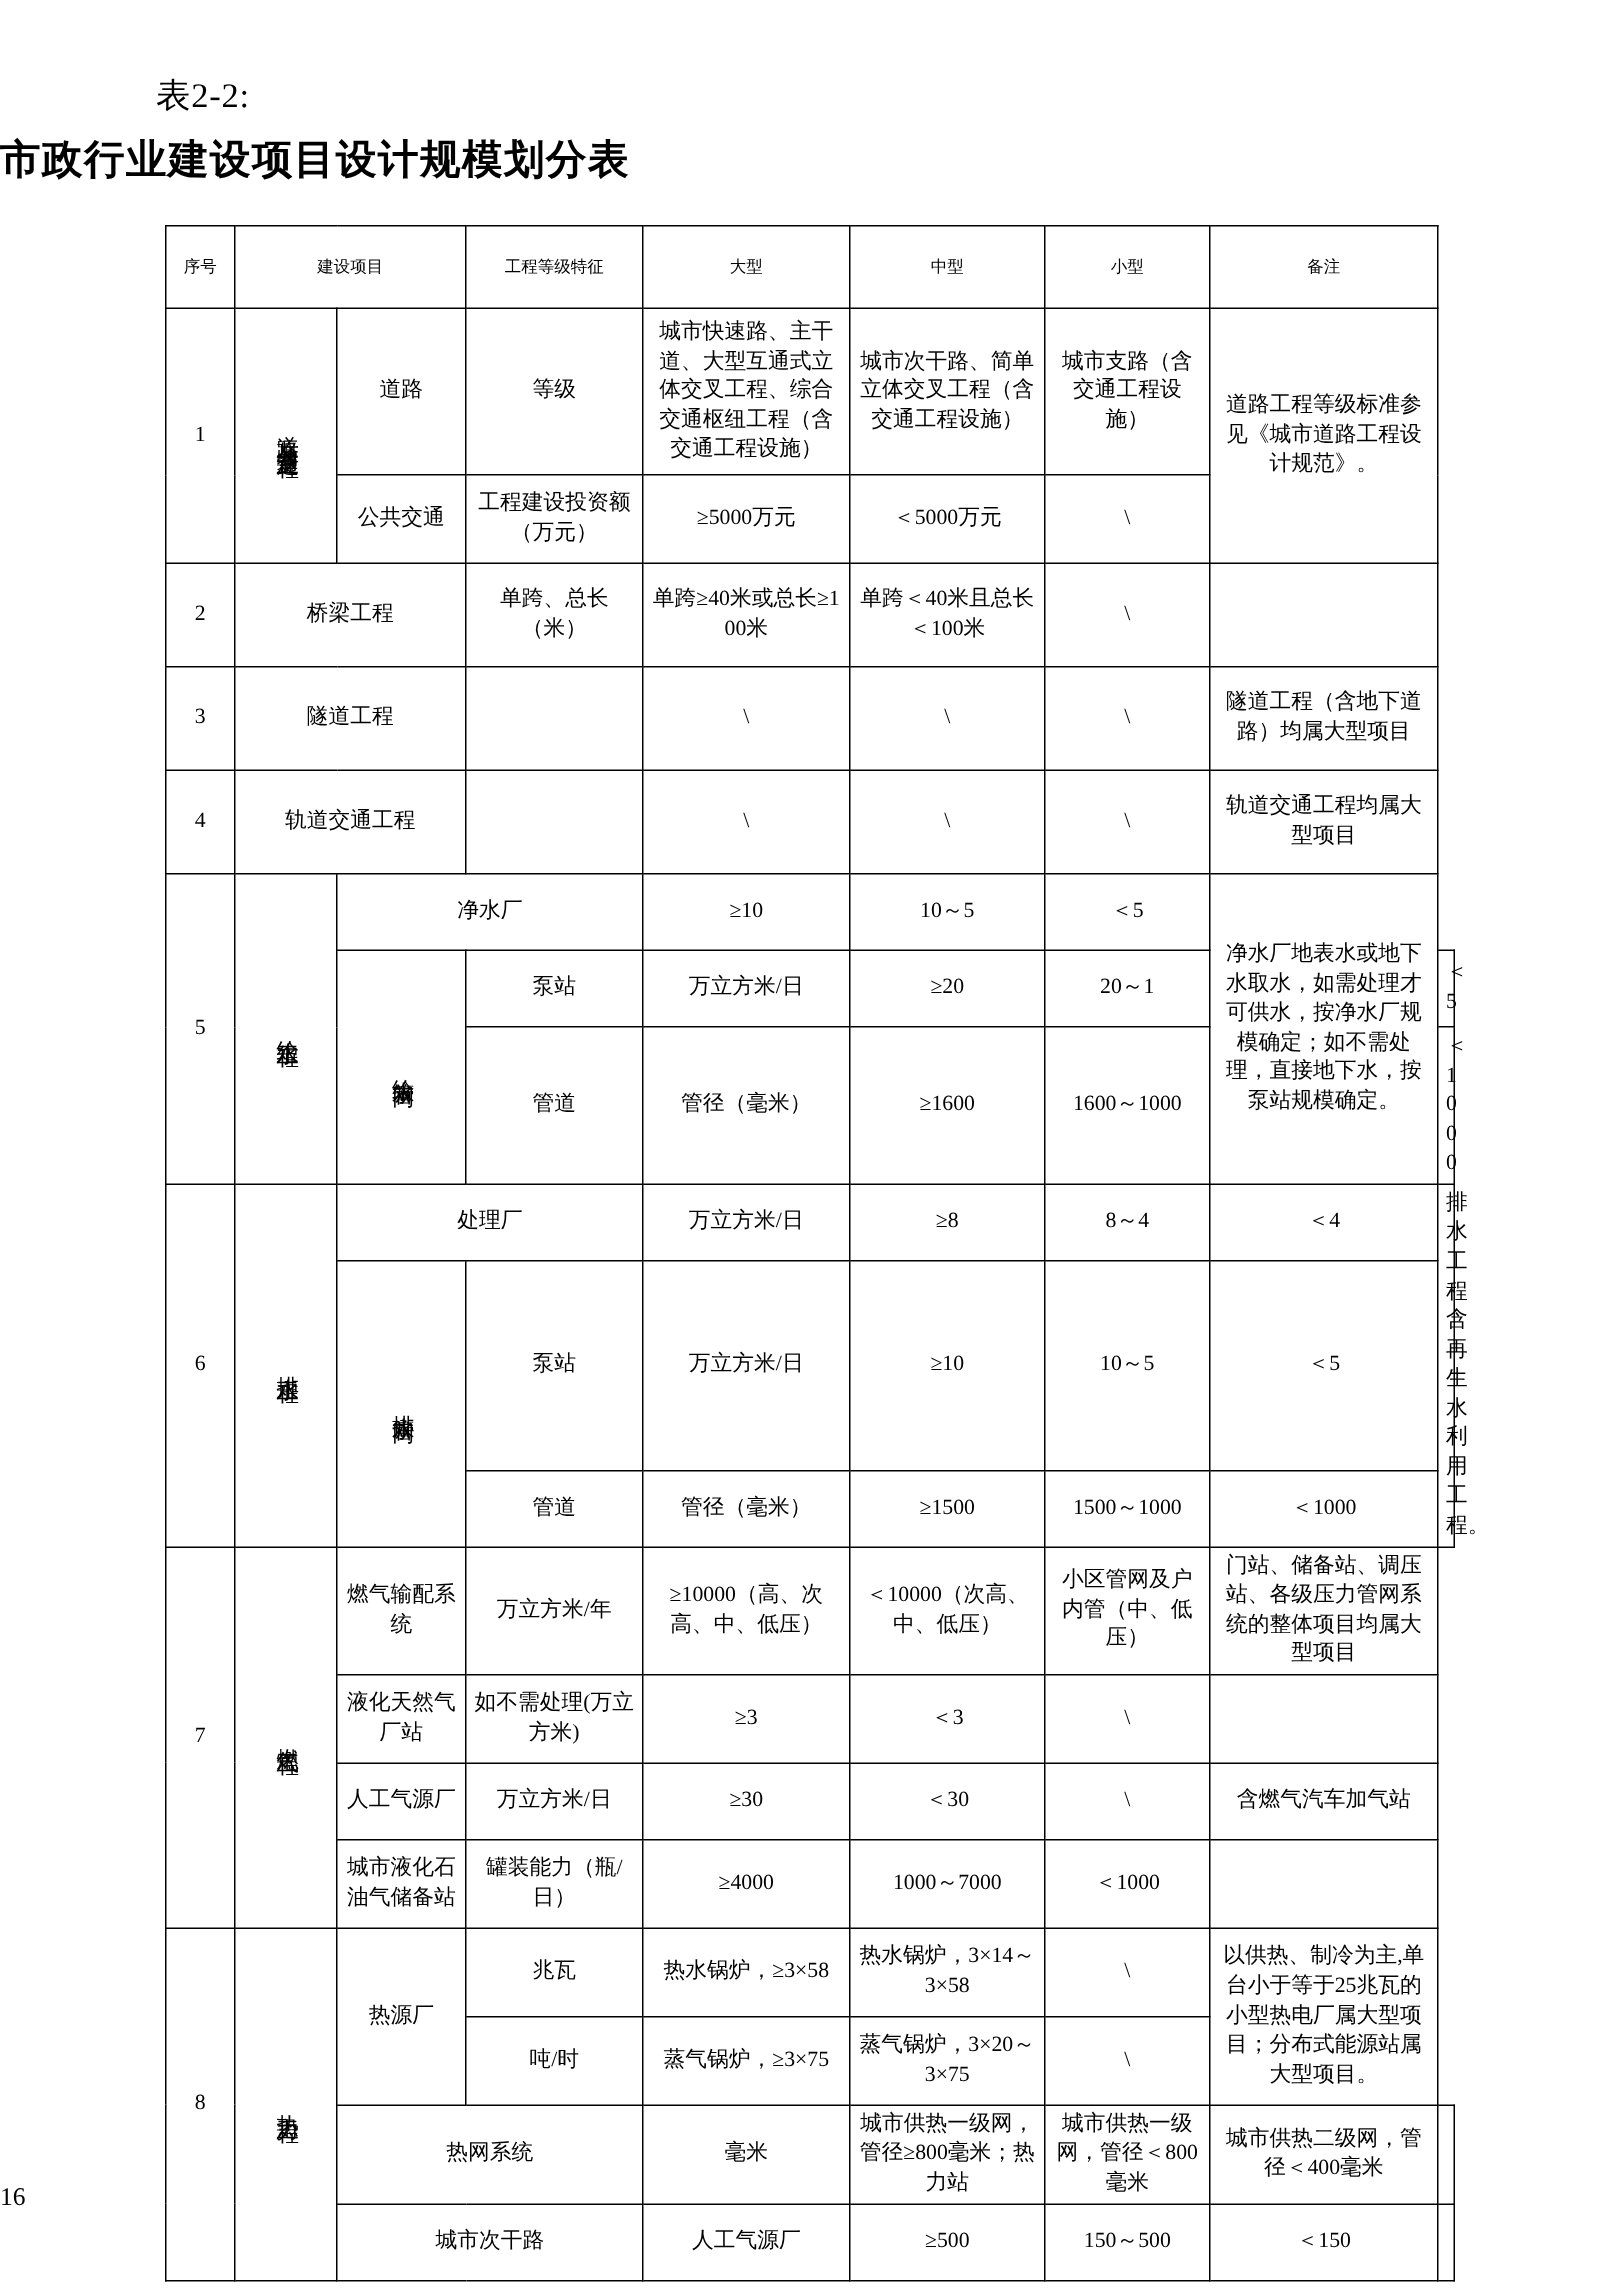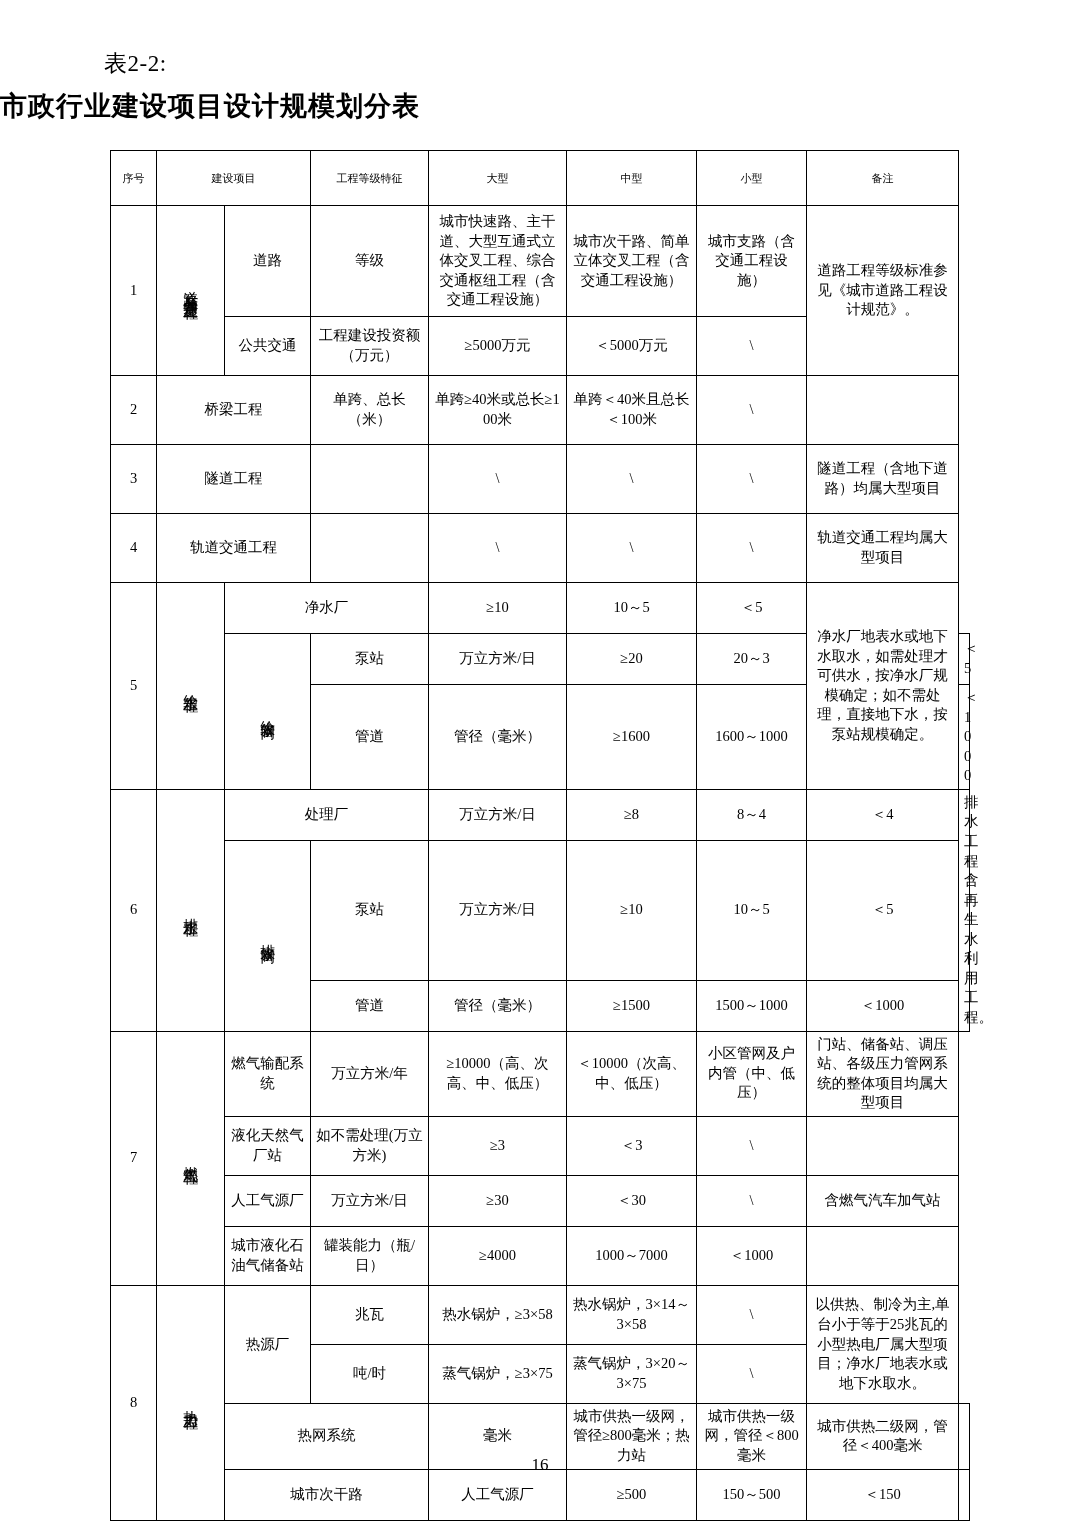--- a/index.html
+++ b/index.html
@@ -87,21 +87,20 @@
   .c-feat { width: 118px; }
   .c-big { width: 138px; }
   .c-mid { width: 130px; }
   .c-small { width: 110px; }
   .c-note { width: 152px; }
   .page-num {
     position: absolute;
     left: 0;
     right: 0;
     top: 1455px;
-    text-align: center;
     font-size: 17px;
   }
 </style>
 </head>
 <body>
 
 <div class="page">
 
   <div class="table-label">表2-2:</div>
   <div class="doc-title">市政行业建设项目设计规模划分表</div>
@@ -187,21 +186,21 @@
           <td>≥10</td>
           <td>10～5</td>
           <td>＜5</td>
           <td rowspan="3" class="left">净水厂地表水或地下水取水，如需处理才可供水，按净水厂规模确定；如不需处理，直接地下水，按泵站规模确定。</td>
         </tr>
         <tr>
           <td rowspan="2" class="vert" style="width:38px"><span class="vtext">给水管网</span></td>
           <td style="height:44px">泵站</td>
           <td>万立方米/日</td>
           <td>≥20</td>
-          <td>20～3</td>
+          <td>20～1</td>
           <td>＜5</td>
         </tr>
         <tr>
           <td style="height:44px">管道</td>
           <td>管径（毫米）</td>
           <td>≥1600</td>
           <td>1600～1000</td>
           <td>＜1000</td>
         </tr>
 
@@ -267,21 +266,21 @@
         </tr>
 
         <tr>
           <td rowspan="4">8</td>
           <td rowspan="4" class="vert"><span class="vtext">热力工程</span></td>
           <td rowspan="2">热源厂</td>
           <td style="height:52px">兆瓦</td>
           <td class="left">热水锅炉，≥3×58</td>
           <td class="left">热水锅炉，3×14～3×58</td>
           <td>\</td>
-          <td rowspan="2" class="left">以供热、制冷为主,单台小于等于25兆瓦的小型热电厂属大型项目；净水厂地表水或地下水取水。</td>
+          <td rowspan="2" class="left">以供热、制冷为主,单台小于等于25兆瓦的小型热电厂属大型项目；分布式能源站属大型项目。</td>
         </tr>
         <tr>
           <td style="height:52px">吨/时</td>
           <td class="left">蒸气锅炉，≥3×75</td>
           <td class="left">蒸气锅炉，3×20～3×75</td>
           <td>\</td>
         </tr>
         <tr>
           <td colspan="2" style="height:56px">热网系统</td>
           <td>毫米</td>

